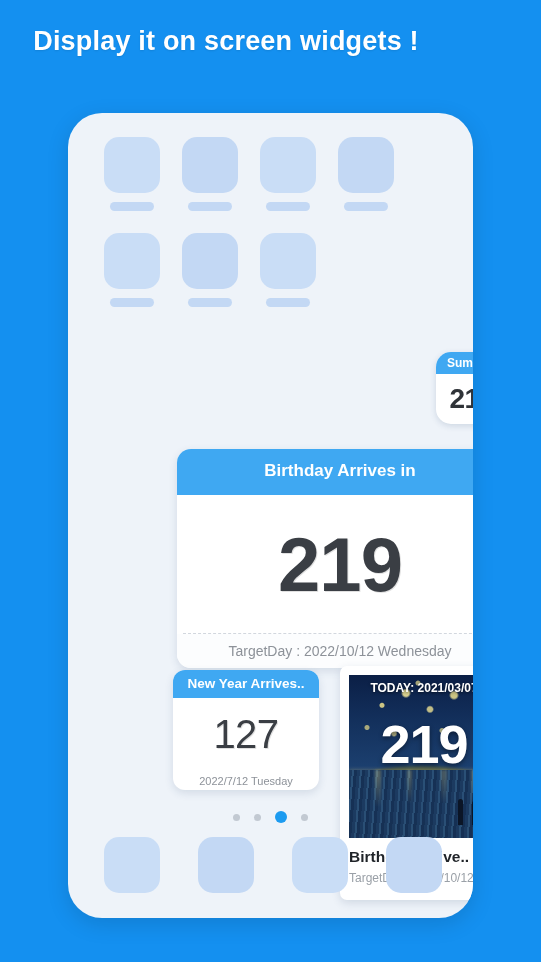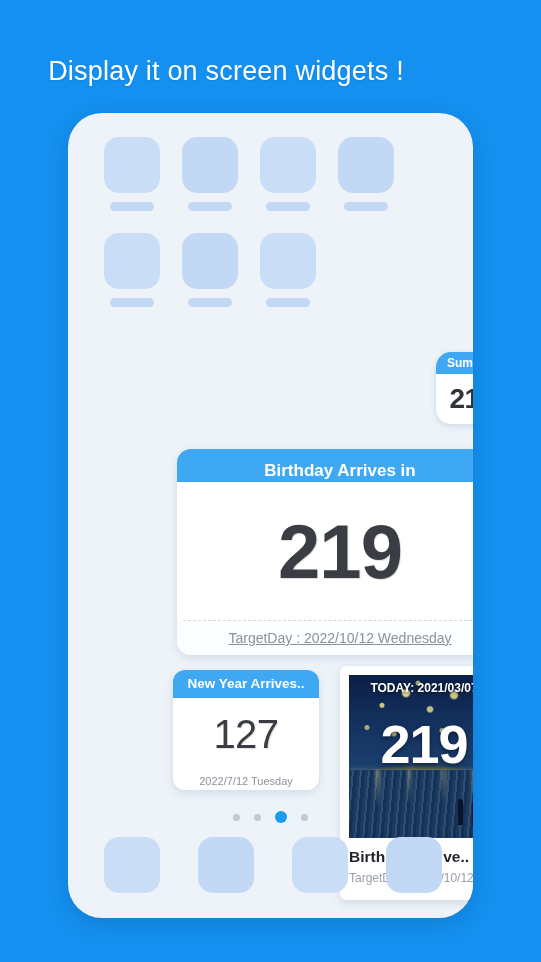--- a/index.html
+++ b/index.html
@@ -11,27 +11,27 @@
     height: 962px;
     background: #1490f0;
     font-family: "Liberation Sans", sans-serif;
     overflow: hidden;
     position: relative;
   }
 
   
   .headline {
     position: absolute;
-    top: 56px;
+    top: 26px;
     left: 0;
     width: 452px;
     text-align: center;
     color: #ffffff;
     font-size: 27px;
-    font-weight: normal;
+    font-weight: bold;
     letter-spacing: 0.2px;
     text-shadow: 0 1px 2px rgba(0,0,0,0.10);
   }
 
   
   .phone {
     position: absolute;
     left: 68px;
     top: 113px;
     width: 405px;
@@ -120,21 +120,21 @@
     box-shadow: 0 3px 9px rgba(40,70,110,0.14);
     overflow: hidden;
   }
   .bw-head {
     background: #3fa8f2;
     color: #ffffff;
     font-size: 17px;
     font-weight: bold;
     text-align: center;
     line-height: 43px;
-    height: 33px;
+    height: 46px;
   }
   .bw-num {
     text-align: center;
     font-size: 76px;
     font-weight: bold;
     color: #3a3e44;
     line-height: 1;
     padding: 32px 0 30px 0;
     letter-spacing: -1px;
     text-shadow: 1px 1px 0 rgba(0,0,0,0.12);
@@ -143,21 +143,20 @@
     border-top: 1px dashed #d2d7de;
     margin: 0 6px;
   }
   .bw-foot {
     text-align: center;
     font-size: 14px;
     color: #8d9299;
     line-height: 34px;
     height: 34px;
     background: #fcfdfe;
-    text-decoration: underline;
   }
 
   
   .ny-widget {
     position: absolute;
     left: 105px;
     top: 557px;
     width: 146px;
     height: 120px;
     border-radius: 12px;

